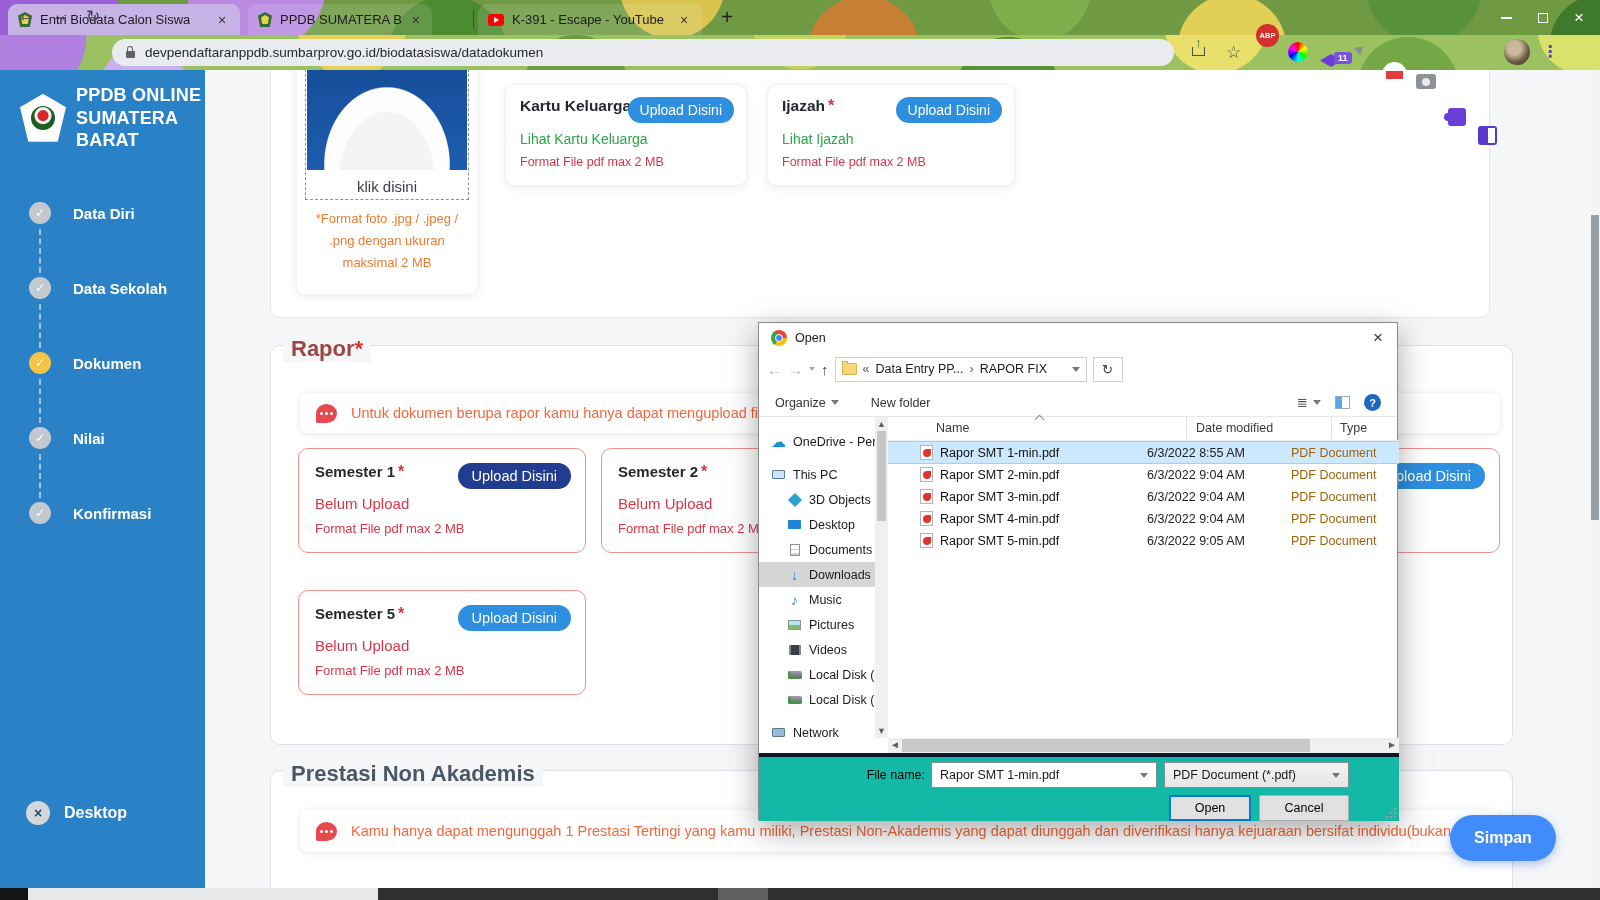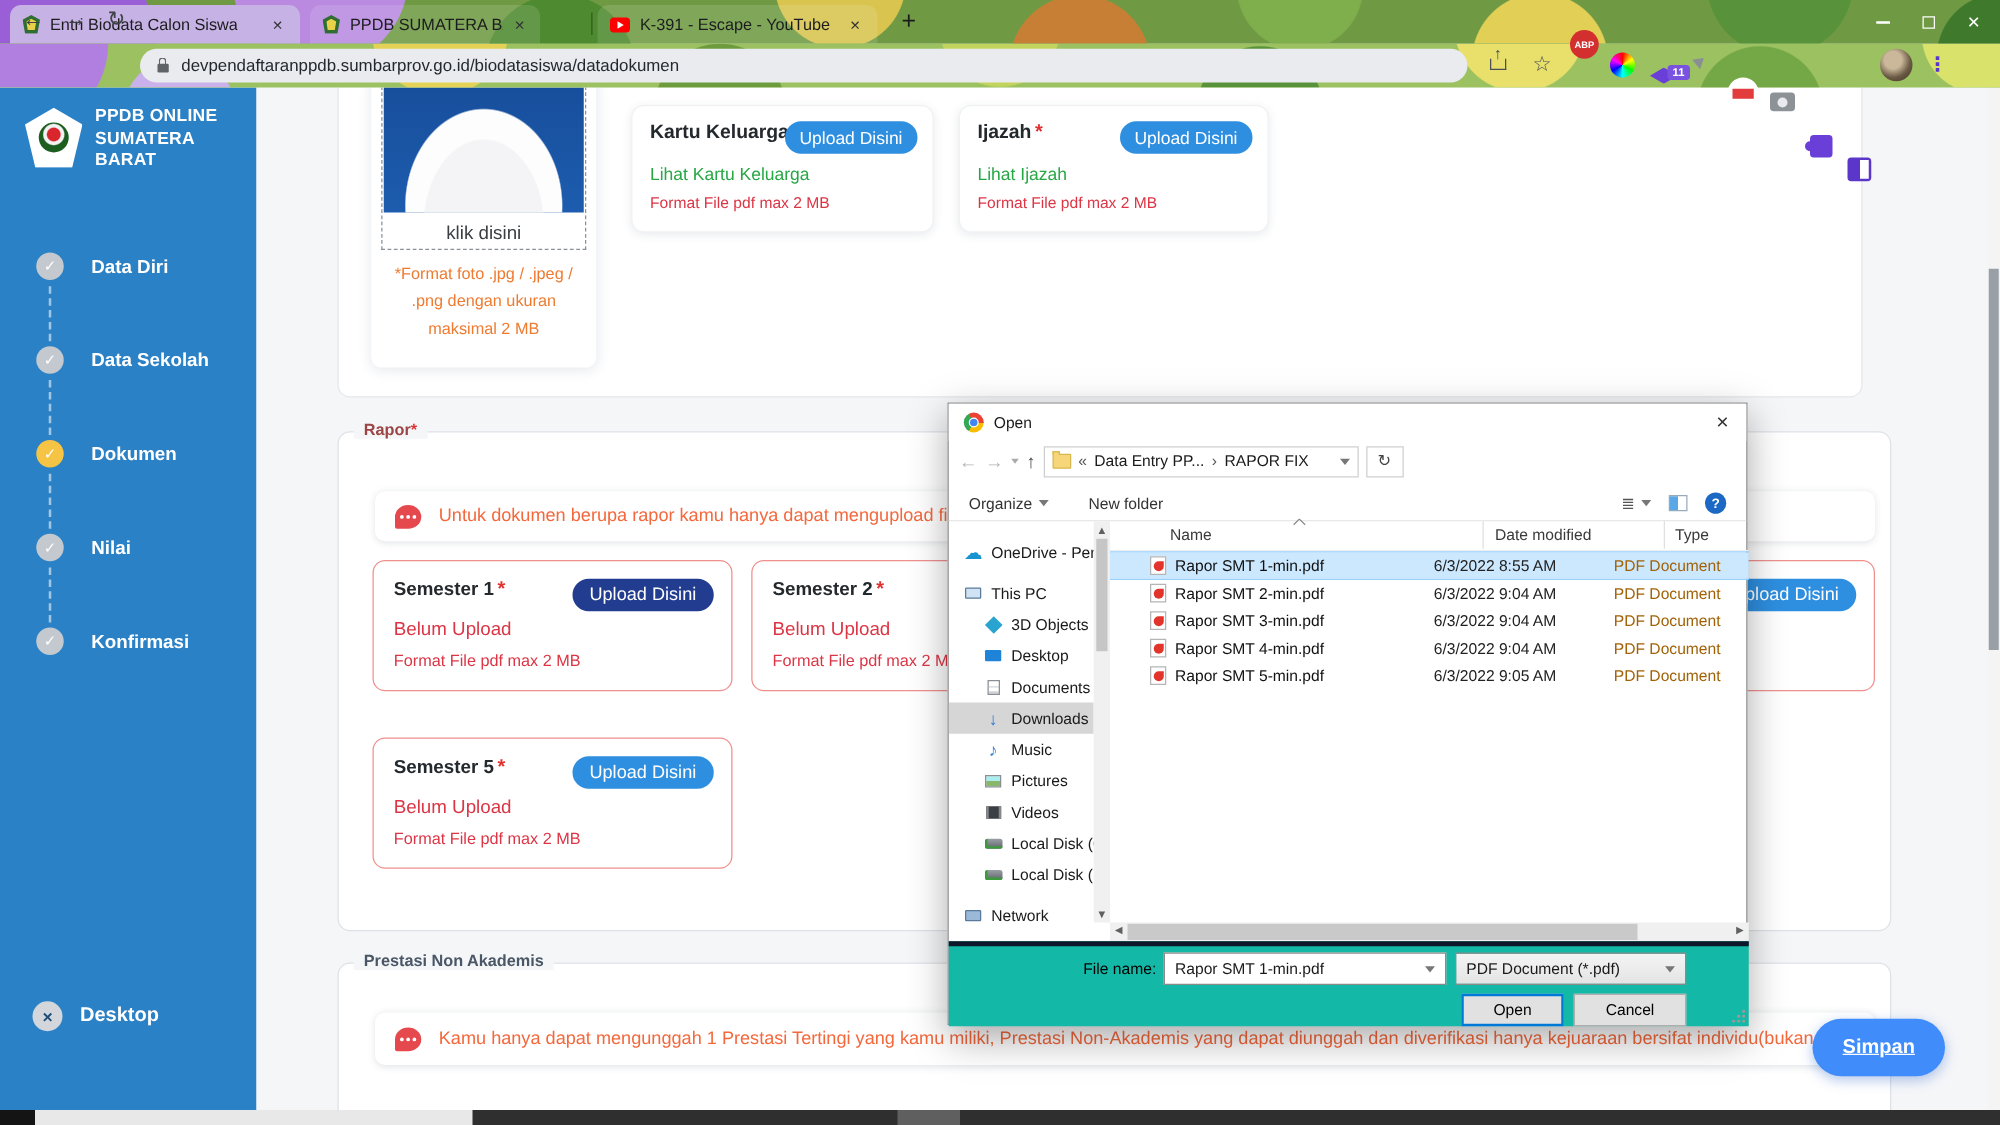--- a/index.html
+++ b/index.html
@@ -82,21 +82,21 @@
   .sq-ico::after{content:"";position:absolute;right:2px;top:2px;width:7px;height:15px;background:#fff;}
   .avatar{width:26px;height:26px;border-radius:50%;background:radial-gradient(circle at 40% 35%, #cbb89a 0 30%, #6b5b45 60%, #3a3024 100%);}
   .kebab{font-size:16px;color:#5b37c9;font-weight:bold;letter-spacing:0;}
 
   
   #sidebar{position:absolute;left:0;top:70px;width:205px;height:818px;background:#2b81c5;z-index:5;color:#fff;}
   #brand{position:absolute;left:20px;top:14px;display:flex;align-items:center;gap:10px;}
   .brand-logo{width:46px;height:48px;background:#fff;clip-path:polygon(50% 0,100% 28%,82% 100%,18% 100%,0 28%);position:relative;flex:0 0 auto;}
   .brand-logo::after{content:"";position:absolute;left:11px;top:12px;width:24px;height:24px;border-radius:50%;
     background:radial-gradient(circle at 50% 40%, #d8262c 0 5px, #f2f2f2 6px 8px, #1b5e20 9px);}
-  .brand-text{font-size:14px;font-weight:bold;line-height:1.25;letter-spacing:.2px;}
+  .brand-text{font-size:18px;font-weight:bold;line-height:1.25;letter-spacing:.2px;}
   #steps{position:absolute;left:29px;top:132px;}
   .step{position:relative;display:flex;align-items:center;gap:22px;height:22px;margin-bottom:53px;}
   .step-circle{width:22px;height:22px;border-radius:50%;background:#c3c9cf;color:#fff;display:flex;
     align-items:center;justify-content:center;font-size:12px;font-weight:bold;flex:0 0 auto;}
   .step.active .step-circle{background:#f6c445;}
   .step:not(:last-child)::after{content:"";position:absolute;left:10px;top:27px;height:44px;
     border-left:2px dashed rgba(255,255,255,.55);}
   .step-label{font-size:15px;font-weight:bold;white-space:nowrap;}
   #logout{position:absolute;left:26px;top:731px;display:flex;align-items:center;gap:14px;}
   .logout-circle{width:24px;height:24px;border-radius:50%;background:#d3d7db;color:#1d4e79;display:flex;
@@ -121,21 +121,21 @@
     box-shadow:0 2px 8px rgba(40,60,90,.10);border:1px solid #f0f1f3;padding:12px 14px;}
   #card-kk{left:300px;width:242px;}
   #card-ijazah{left:562px;width:248px;}
   .doc-title{font-size:15.5px;font-weight:bold;color:#24292e;display:inline-block;}
   .req{color:#e03131;font-weight:bold;margin-left:3px;}
   .upload-btn{position:absolute;right:12px;top:12px;background:#2e8fe0;color:#fff;font-size:14px;
     padding:5px 12px;border-radius:16px;border:none;white-space:nowrap;}
   .doc-link{display:block;margin-top:16px;font-size:14px;color:#28a745;}
   .doc-note{display:block;margin-top:8px;font-size:12.5px;color:#dc3545;}
   .fieldset{position:absolute;border:1px solid #dde2e7;border-radius:10px;background:#fff;}
-  .legend{position:absolute;font-size:13px;font-weight:bold;background:#f5f6f8;padding:0 8px;}
+  .legend{position:absolute;font-size:22px;font-weight:bold;background:#f5f6f8;padding:0 8px;}
   #fs-rapor{left:65px;top:275px;width:1243px;height:400px;}
   #legend-rapor{left:78px;top:266px;color:#9c4545;}
   #fs-prestasi{left:65px;top:700px;width:1243px;height:130px;}
   #legend-prestasi{left:78px;top:691px;color:#4a5766;}
   .alert{position:absolute;background:#fff;border-radius:8px;box-shadow:0 1px 6px rgba(31,45,61,.13);
     display:flex;align-items:center;gap:14px;padding:0 16px;font-size:14.5px;color:#f4683c;white-space:nowrap;overflow:hidden;}
   #alert-rapor{left:95px;top:323px;width:1200px;height:40px;}
   #alert-prestasi{left:95px;top:740px;width:1200px;height:42px;}
   .chat-ico{width:21px;height:19px;background:#e5484d;border-radius:50% 50% 50% 8%;position:relative;flex:0 0 auto;}
   .chat-ico::after{content:"";position:absolute;left:4px;top:8px;width:3px;height:3px;border-radius:50%;background:#fff;
@@ -145,21 +145,21 @@
   #sem2{left:396px;top:378px;width:288px;}
   #sem4{left:1002px;top:378px;width:293px;}
   #sem5{left:93px;top:520px;width:288px;}
   .sem-title{font-size:15px;font-weight:bold;color:#24292e;display:inline-block;margin-top:4px;}
   .sem-btn{position:absolute;right:14px;top:14px;background:#2e8fe0;color:#fff;font-size:14.5px;
     padding:5px 14px;border-radius:16px;border:none;white-space:nowrap;}
   .sem-btn.dark{background:#223c8f;}
   .sem-status{display:block;margin-top:14px;font-size:15px;color:#dc3545;}
   .sem-note{display:block;margin-top:9px;font-size:13px;color:#dc3545;}
   #simpan{position:absolute;left:1245px;top:745px;width:106px;height:46px;border-radius:23px;background:#3f8cfa;
-    color:#fff;font-size:16px;font-weight:bold;border:none;box-shadow:0 3px 10px rgba(30,90,200,.35);z-index:6;text-decoration:underline;}
+    color:#fff;font-size:16px;font-weight:bold;border:none;box-shadow:0 3px 10px rgba(30,90,200,.35);z-index:6;}
 
   
   #vscroll{position:absolute;left:1590px;top:70px;width:10px;height:818px;background:#f4f4f4;z-index:7;}
   #vscroll .thumb{position:absolute;left:1px;top:145px;width:8px;height:305px;background:#98a0a6;}
   #bottomstrip{position:absolute;left:0;top:888px;width:1600px;height:12px;background:#2f2f2f;z-index:45;}
   #bottomstrip .seg1{position:absolute;left:0;top:0;width:28px;height:12px;background:#141414;}
   #bottomstrip .seg2{position:absolute;left:28px;top:0;width:350px;height:12px;background:#e8e8e8;}
   #bottomstrip .seg3{position:absolute;left:718px;top:0;width:50px;height:12px;background:#5f5f5f;}
 
   

